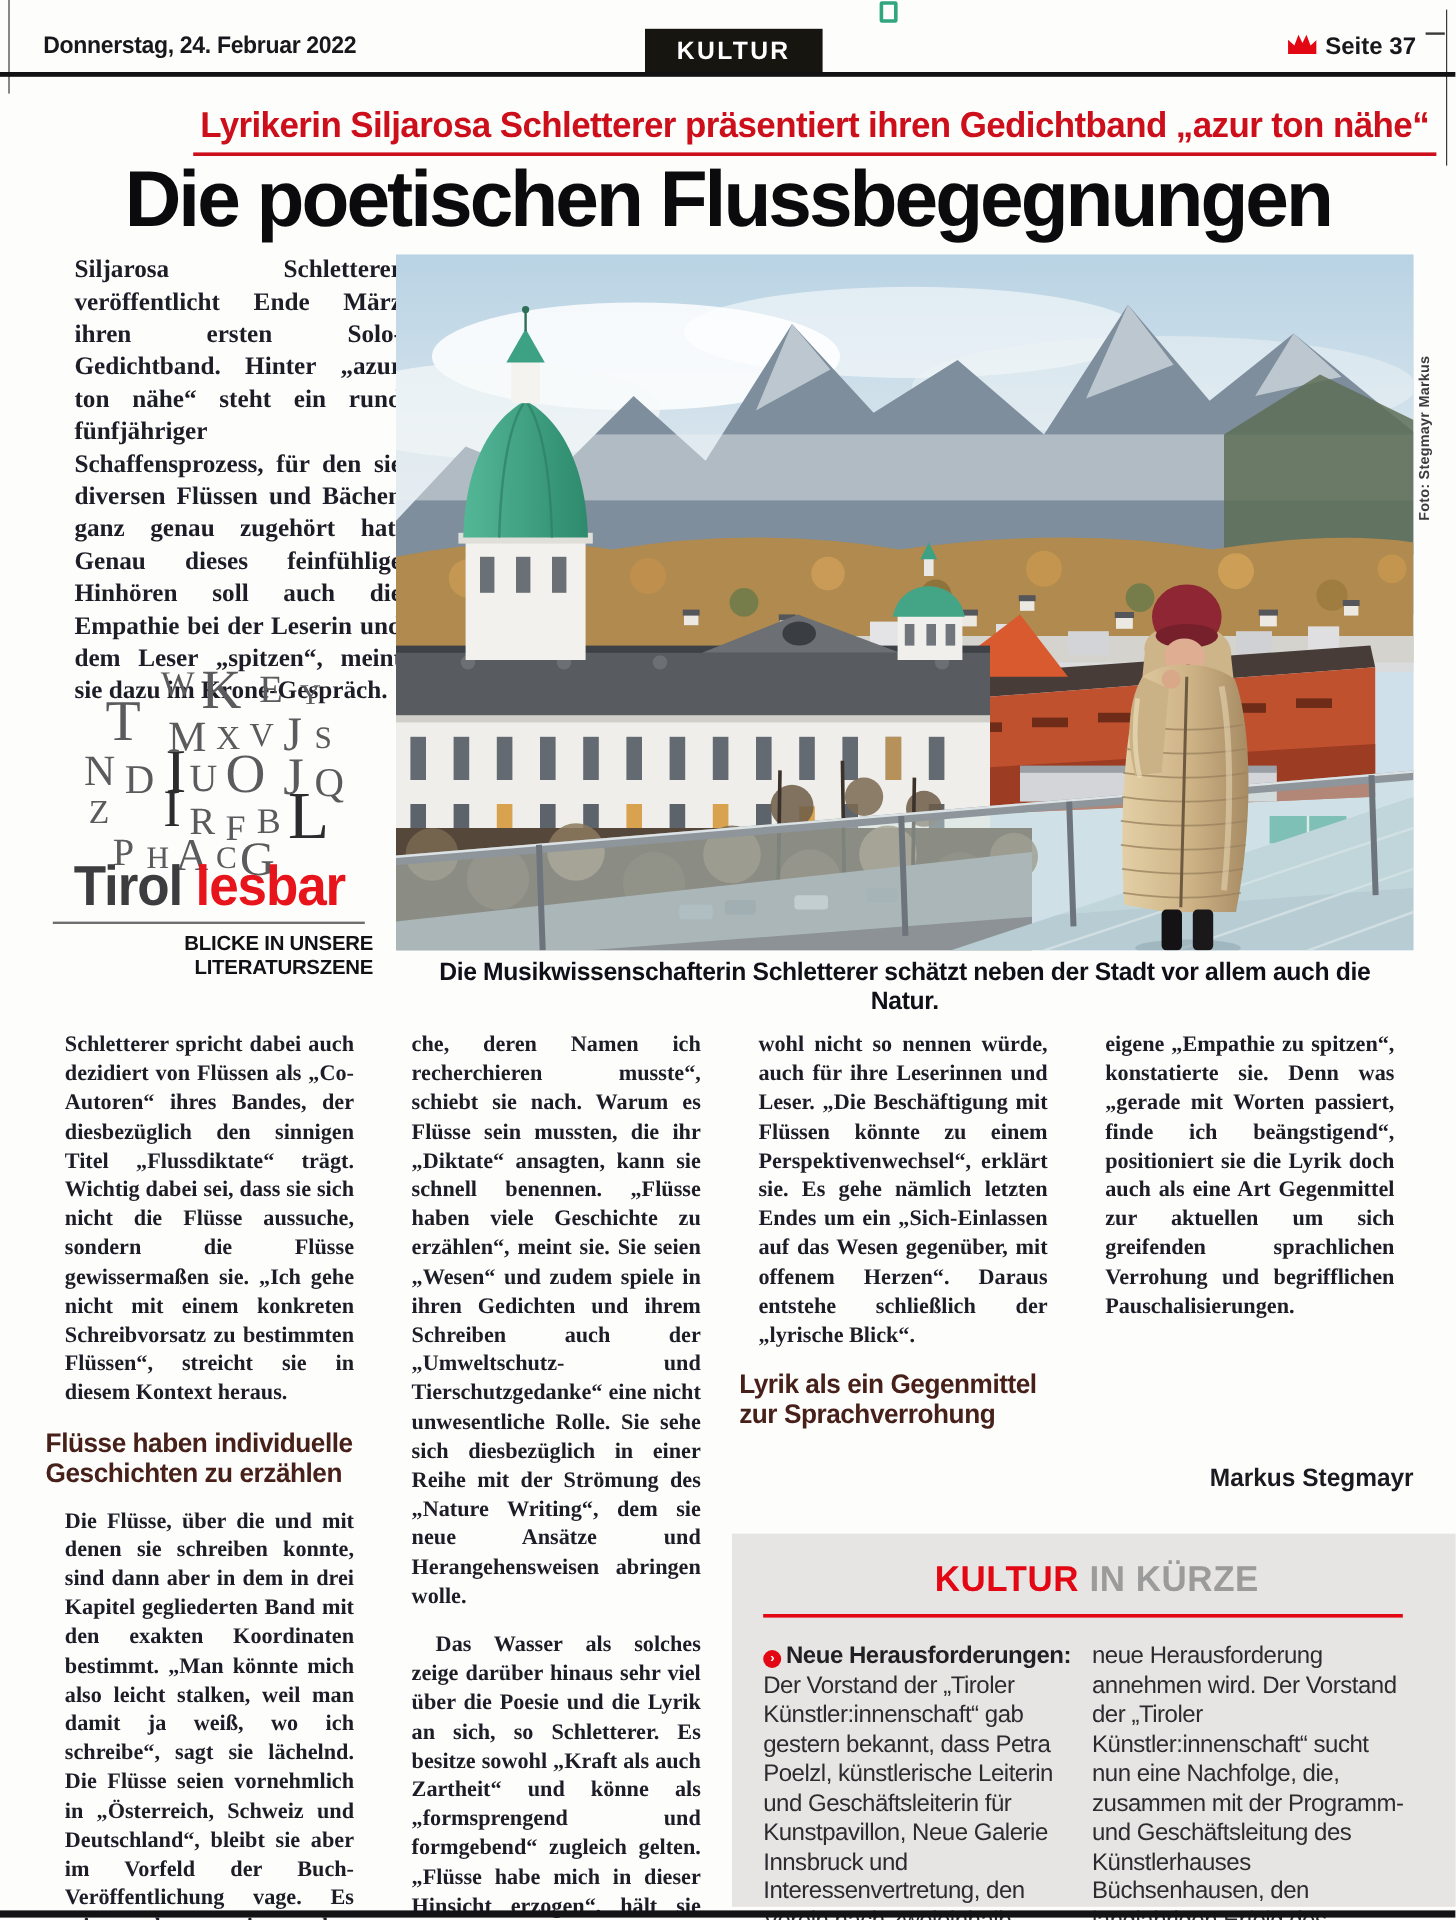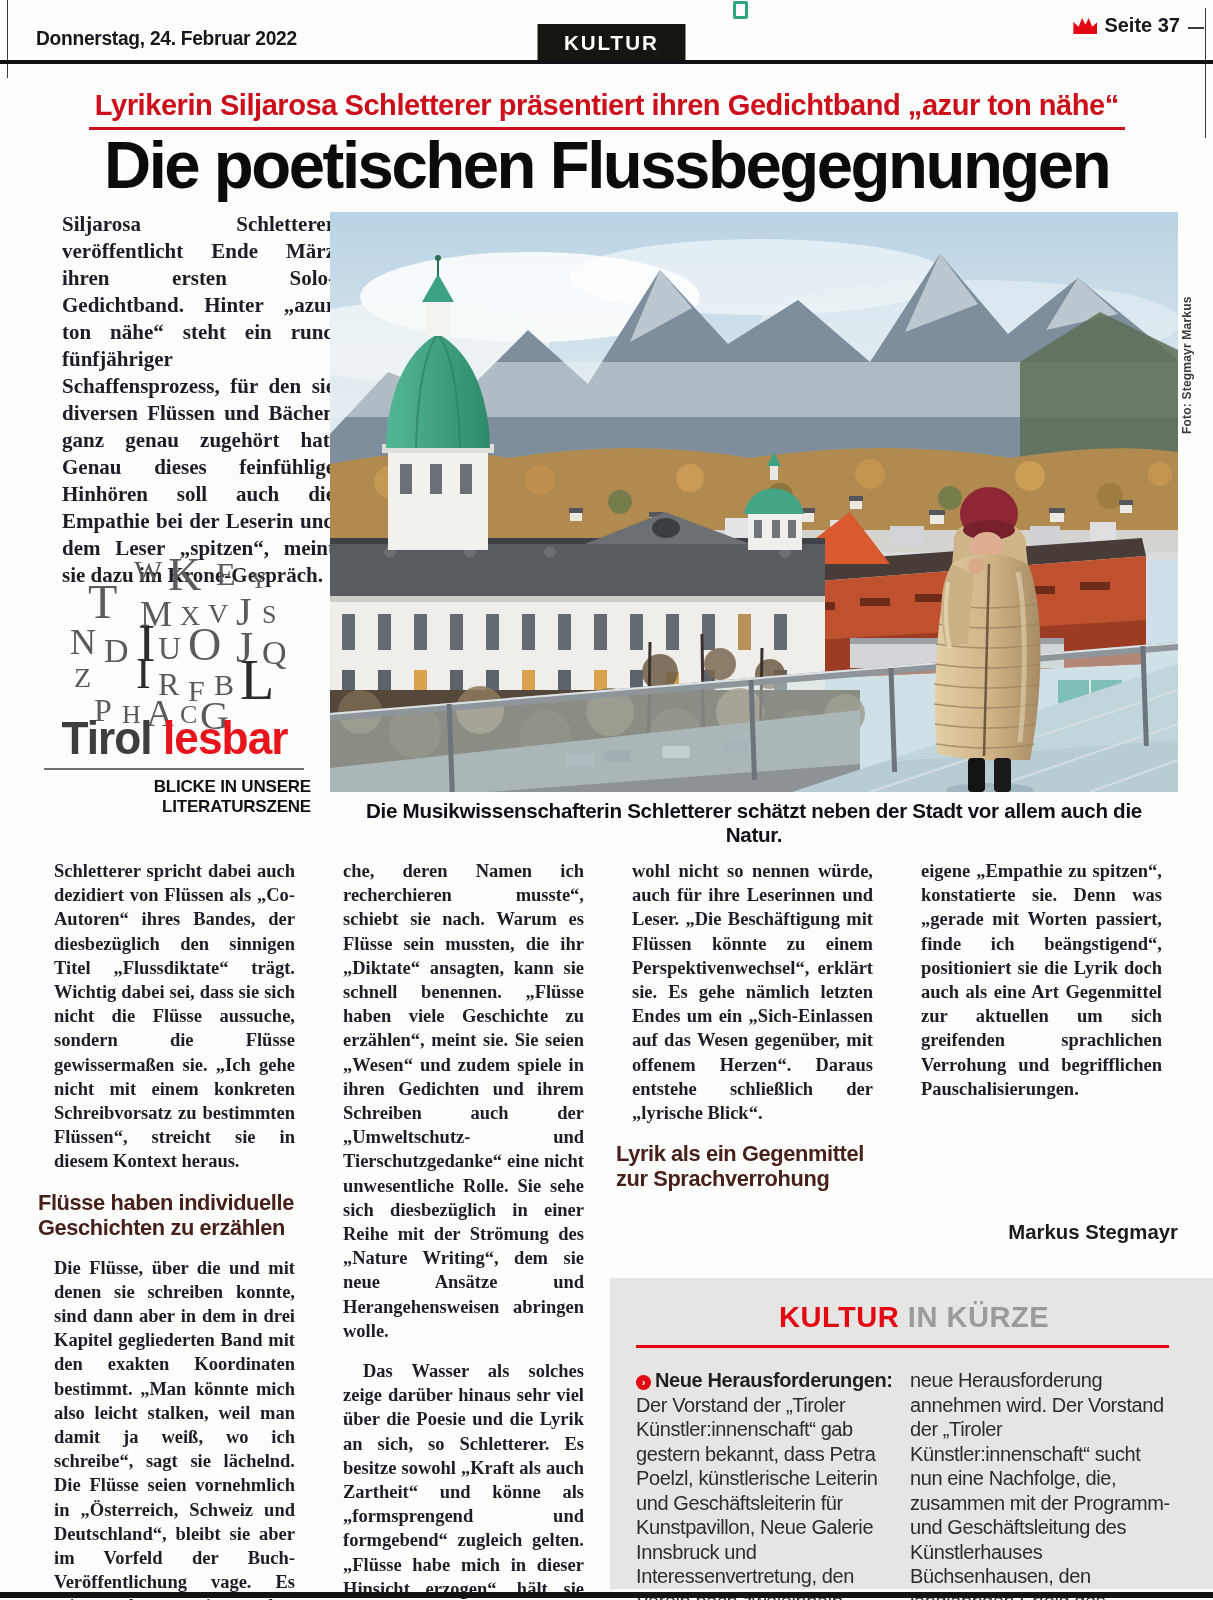--- a/index.html
+++ b/index.html
@@ -4,31 +4,31 @@
 <style>
   html,body{margin:0;padding:0;}
   body{width:1213px;height:1600px;position:relative;background:#fdfdfc;overflow:hidden;
        font-family:"Liberation Sans",sans-serif;color:#15151a;}
   .abs{position:absolute;}
 
   
   .date{left:36px;top:27px;font-size:20px;font-weight:700;letter-spacing:-0.3px;color:#17171c;transform:scaleX(.96);transform-origin:left center;}
   .section-box{left:536px;top:24px;background:#17150f;color:#fff;font-size:21px;font-weight:700;
                letter-spacing:2px;padding:7px 27px 6px;transform:scaleX(.98);}
-  .pageinfo{right:33px;top:14px;font-size:20px;font-weight:700;color:#17171c;display:flex;align-items:center;gap:7px;}
+  .pageinfo{right:33px;top:28px;font-size:20px;font-weight:700;color:#17171c;display:flex;align-items:flex-start;gap:7px;}
   .crown{width:24px;height:17px;background:#e30613;
          clip-path:polygon(0 100%,0 30%,22% 58%,36% 6%,50% 46%,64% 6%,78% 58%,100% 30%,100% 100%);}
   .hrule{left:0;top:60px;width:1213px;height:4px;background:#121215;}
   .mark-left{left:7px;top:0;width:1px;height:78px;background:#3a3a3a;}
   .mark-rdash{left:1188px;top:27px;width:16px;height:2px;background:#3a3a3a;}
   .mark-rline{left:1205px;top:8px;width:1px;height:130px;background:#3a3a3a;}
   .mark-green{left:733px;top:1px;width:9px;height:12px;border:3px solid #2fa67e;border-radius:2px;}
 
   
-  .kicker-wrap{left:0;top:88px;width:1213px;text-align:center;}
+  .kicker-wrap{left:0;top:88px;width:1213px;text-align:right;}
   .kicker{display:inline-block;color:#cd0f1b;font-size:30px;font-weight:700;letter-spacing:-0.5px;
           border-bottom:3px solid #cd0f1b;padding:0 6px 5px;transform:scaleX(.97);}
   .headline{left:20px;top:127px;width:1173px;text-align:center;font-size:66px;font-weight:700;
             letter-spacing:-2.5px;color:#0b0b0e;transform:scaleX(.99);}
 
   
   .serifcol{font-family:"Liberation Serif",serif;font-weight:700;color:#1d1d27;text-align:justify;}
   .intro{left:38px;top:211px;width:273px;font-size:21px;line-height:27px;margin-left:24px;}
   .collage{left:38px;top:552px;width:273px;height:200px;}
   .cl{position:absolute;font-family:"Liberation Serif",serif;color:#5b5b5e;line-height:1;}

